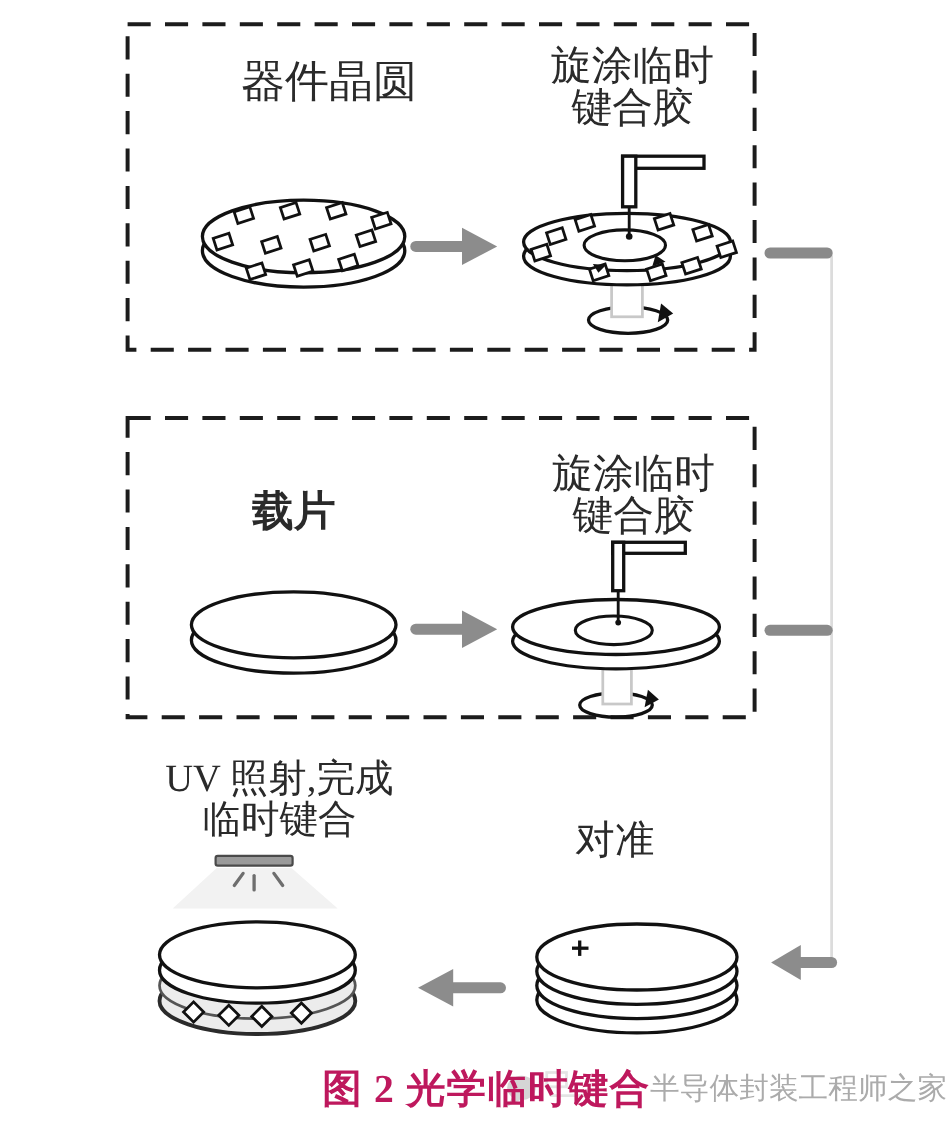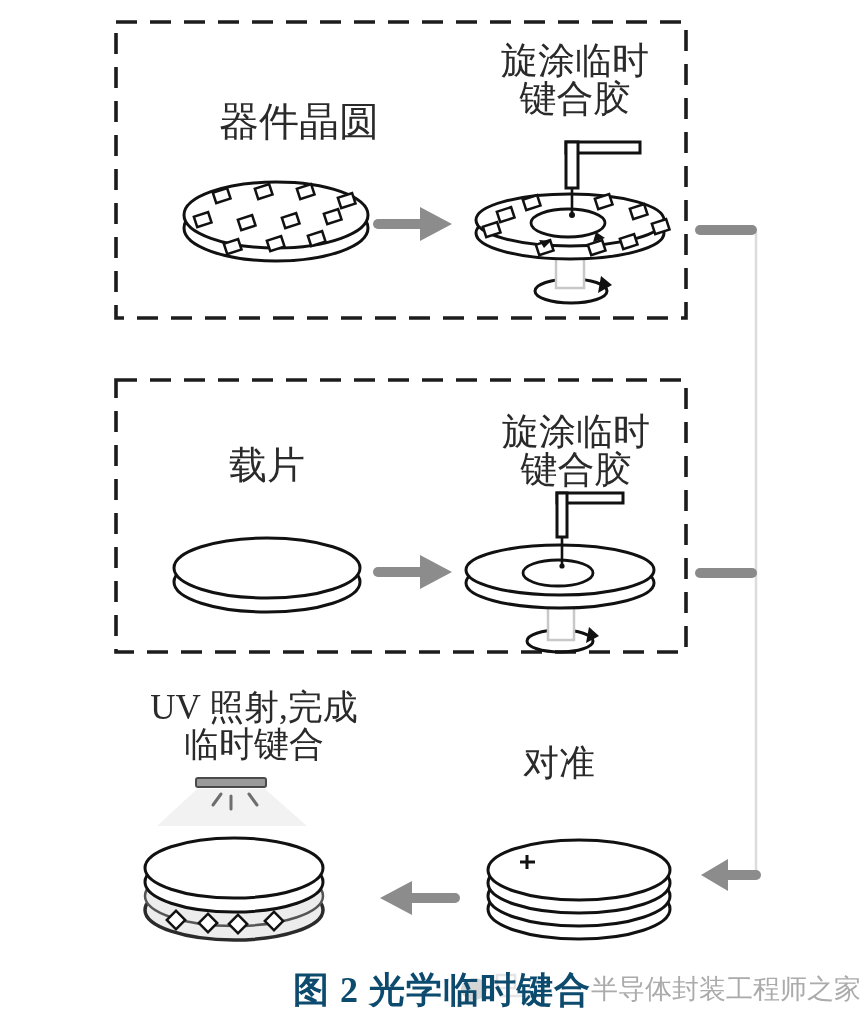--- a/index.html
+++ b/index.html
@@ -20,21 +20,21 @@
     line-height:38px;
     font-size:37px;
   }
   .lbl.small{font-size:35px;line-height:37px;margin-left:33px;}
   #caption{
     position:absolute;
     left:293px;top:966px;
     font-size:36px;
     font-weight:bold;
     letter-spacing:1px;
-    color:#0c4a6e;
+    color:#be185d;
     white-space:nowrap;
     transform:none;text-align:left;
   }
   #watermark{
     position:absolute;
     left:591px;top:971px;
     font-size:27px;
     color:#ababab;
     font-family:Liberation Mono, monospace;
     white-space:nowrap;
@@ -181,26 +181,26 @@
     </g>
 
     <g opacity="0.55">
       <ellipse cx="474" cy="989" rx="13" ry="11" fill="#b3b3b3"></ellipse>
       <polygon points="466,997 461,1006 473,1000" fill="#b3b3b3"></polygon>
       <rect x="497" y="975" width="18" height="13" fill="none" stroke="#cfcfcf" stroke-width="2.5"></rect>
       <line x1="500" y1="996" x2="545" y2="996" stroke="#cfcfcf" stroke-width="2.5"></line>
     </g>
   </svg>
 
-  <div class="lbl" style="left:299px;top:55px;font-size:40px;margin-top:48px;">器件晶圆</div>
+  <div class="lbl" style="left:299px;top:55px;font-size:40px;">器件晶圆</div>
 
   <div class="lbl" style="left:575px;top:42px;">旋涂临时
 键合胶</div>
 
-  <div class="lbl" style="left:267px;top:446px;font-size:38px;">载片</div>
+  <div class="lbl" style="left:267px;top:446px;font-size:38px;font-weight:bold;">载片</div>
 
   <div class="lbl" style="left:576px;top:413px;">旋涂临时
 键合胶</div>
 
   <div class="lbl small" style="left:221px;top:689px;">UV 照射,完成
 临时键合</div>
 
   <div class="lbl" style="left:559px;top:744px;font-size:36px;">对准</div>
 
   <div id="caption">图 2  光学临时键合</div>

